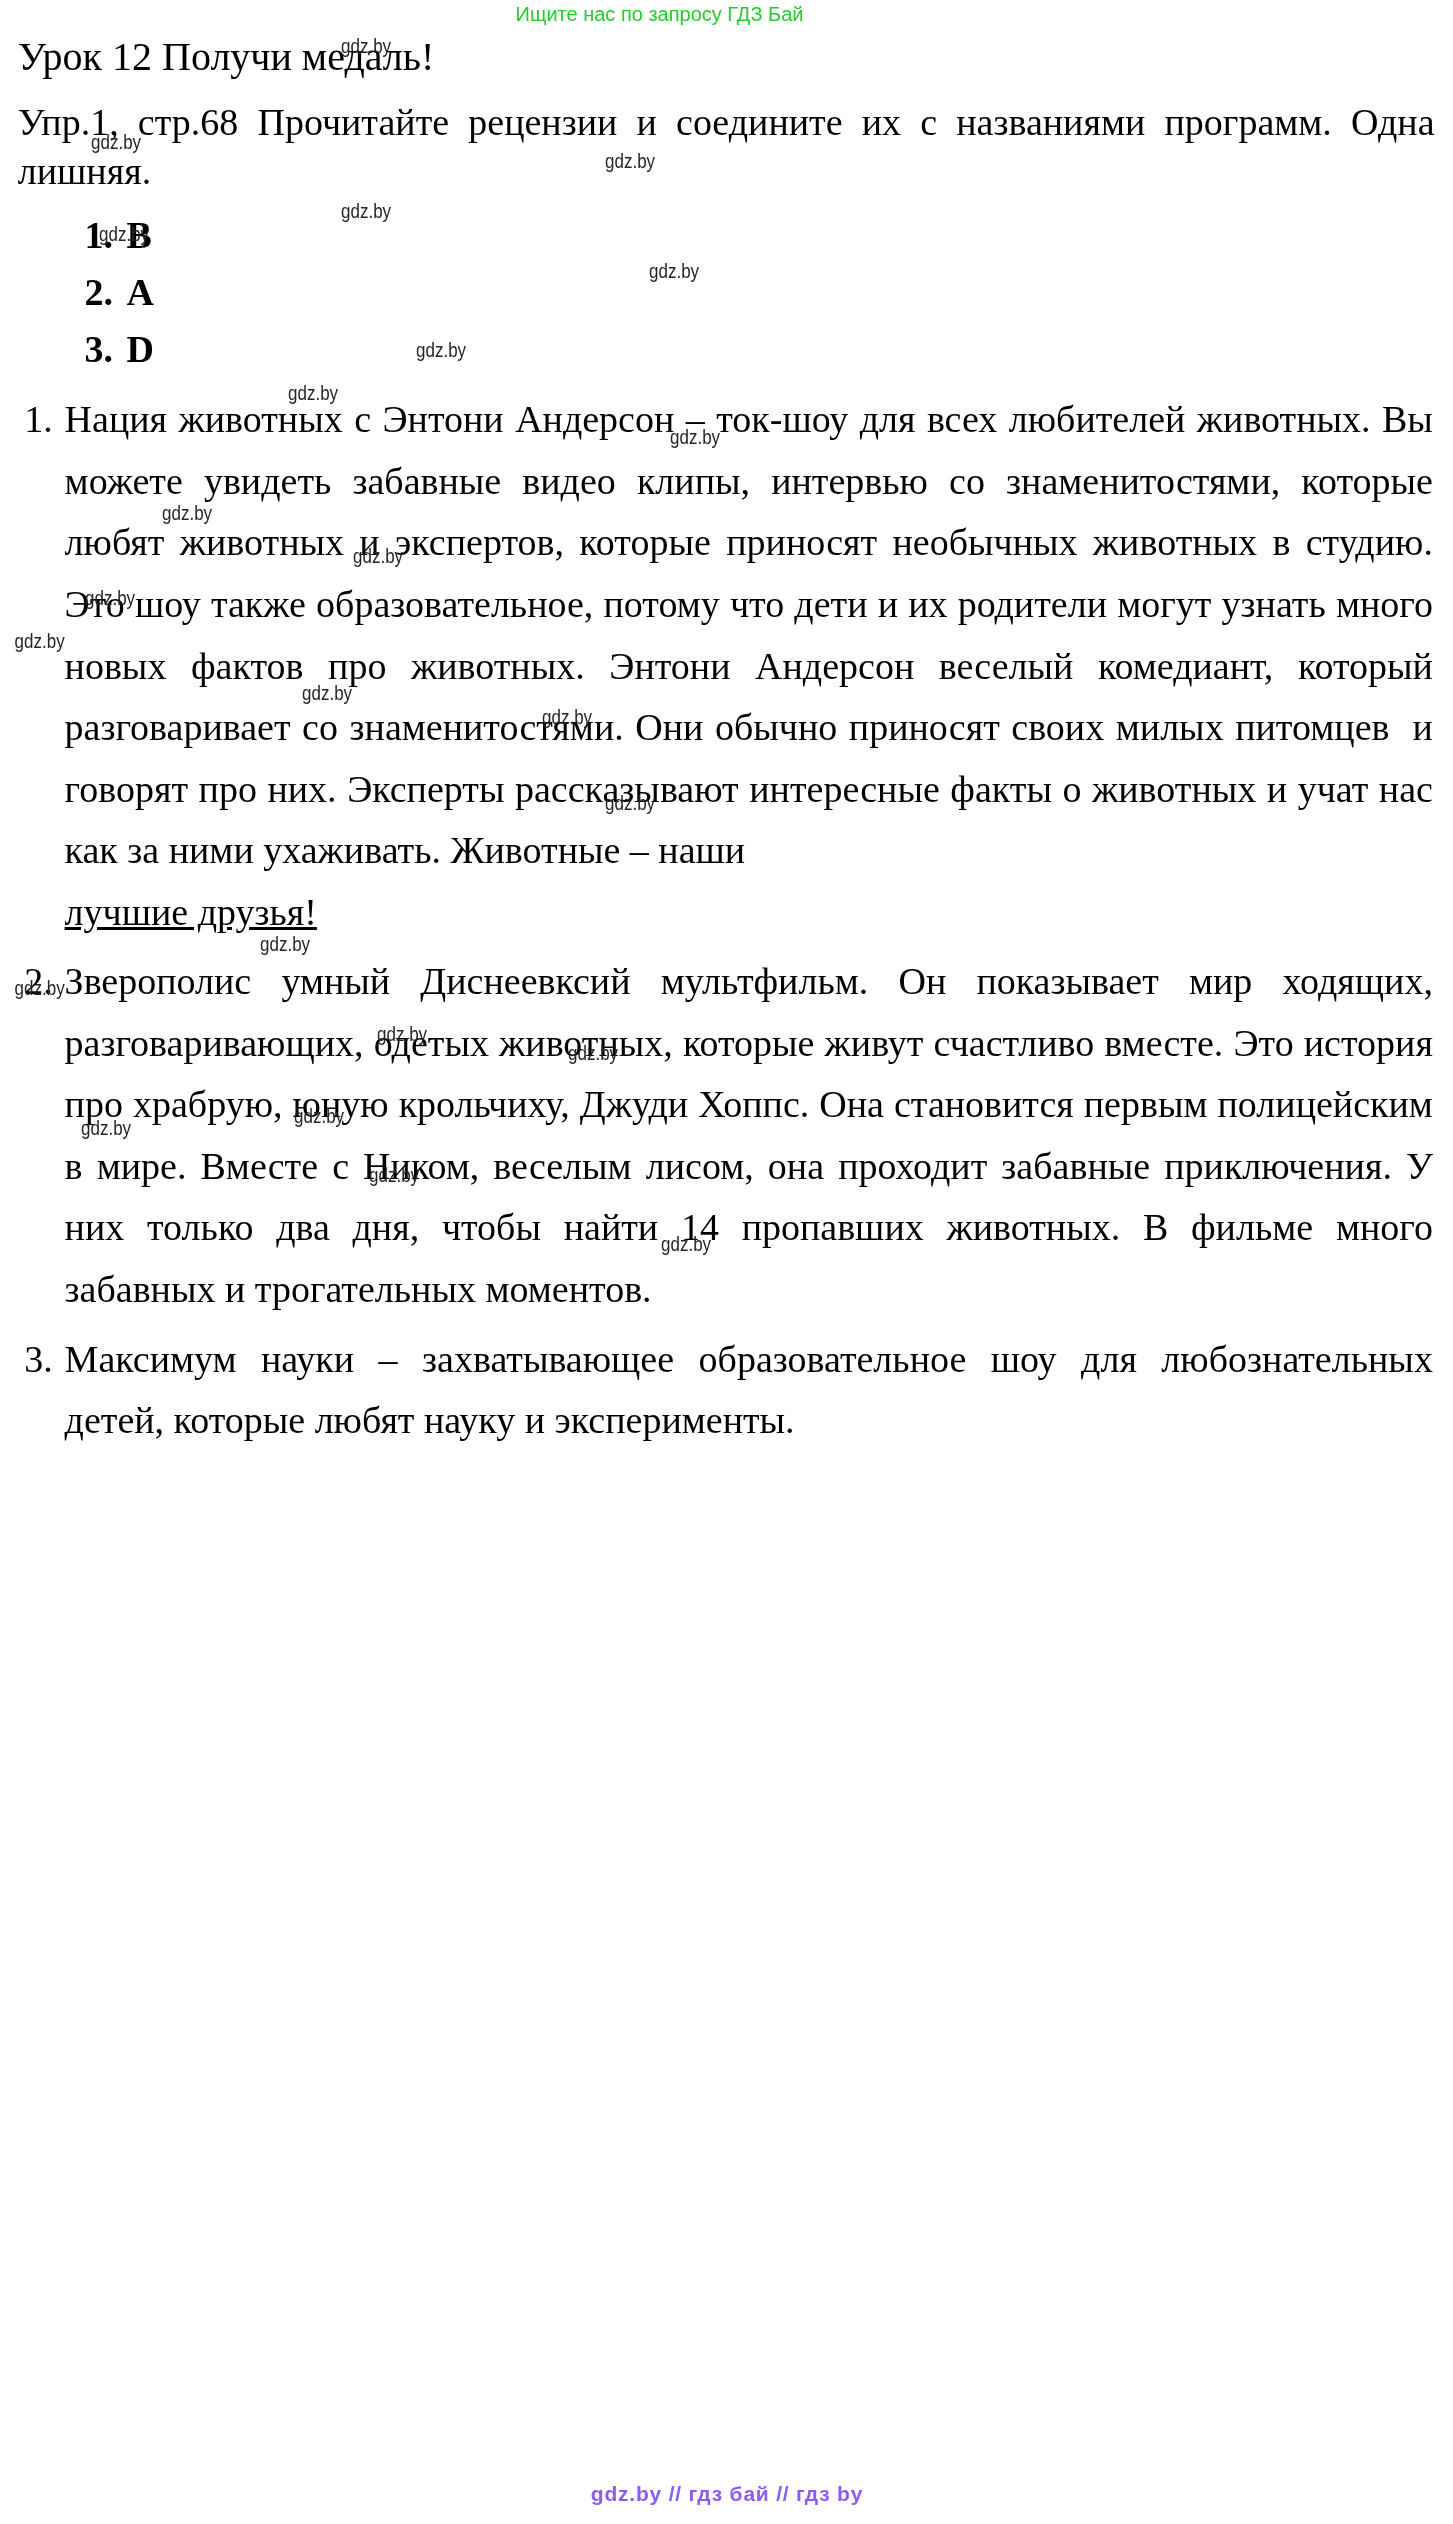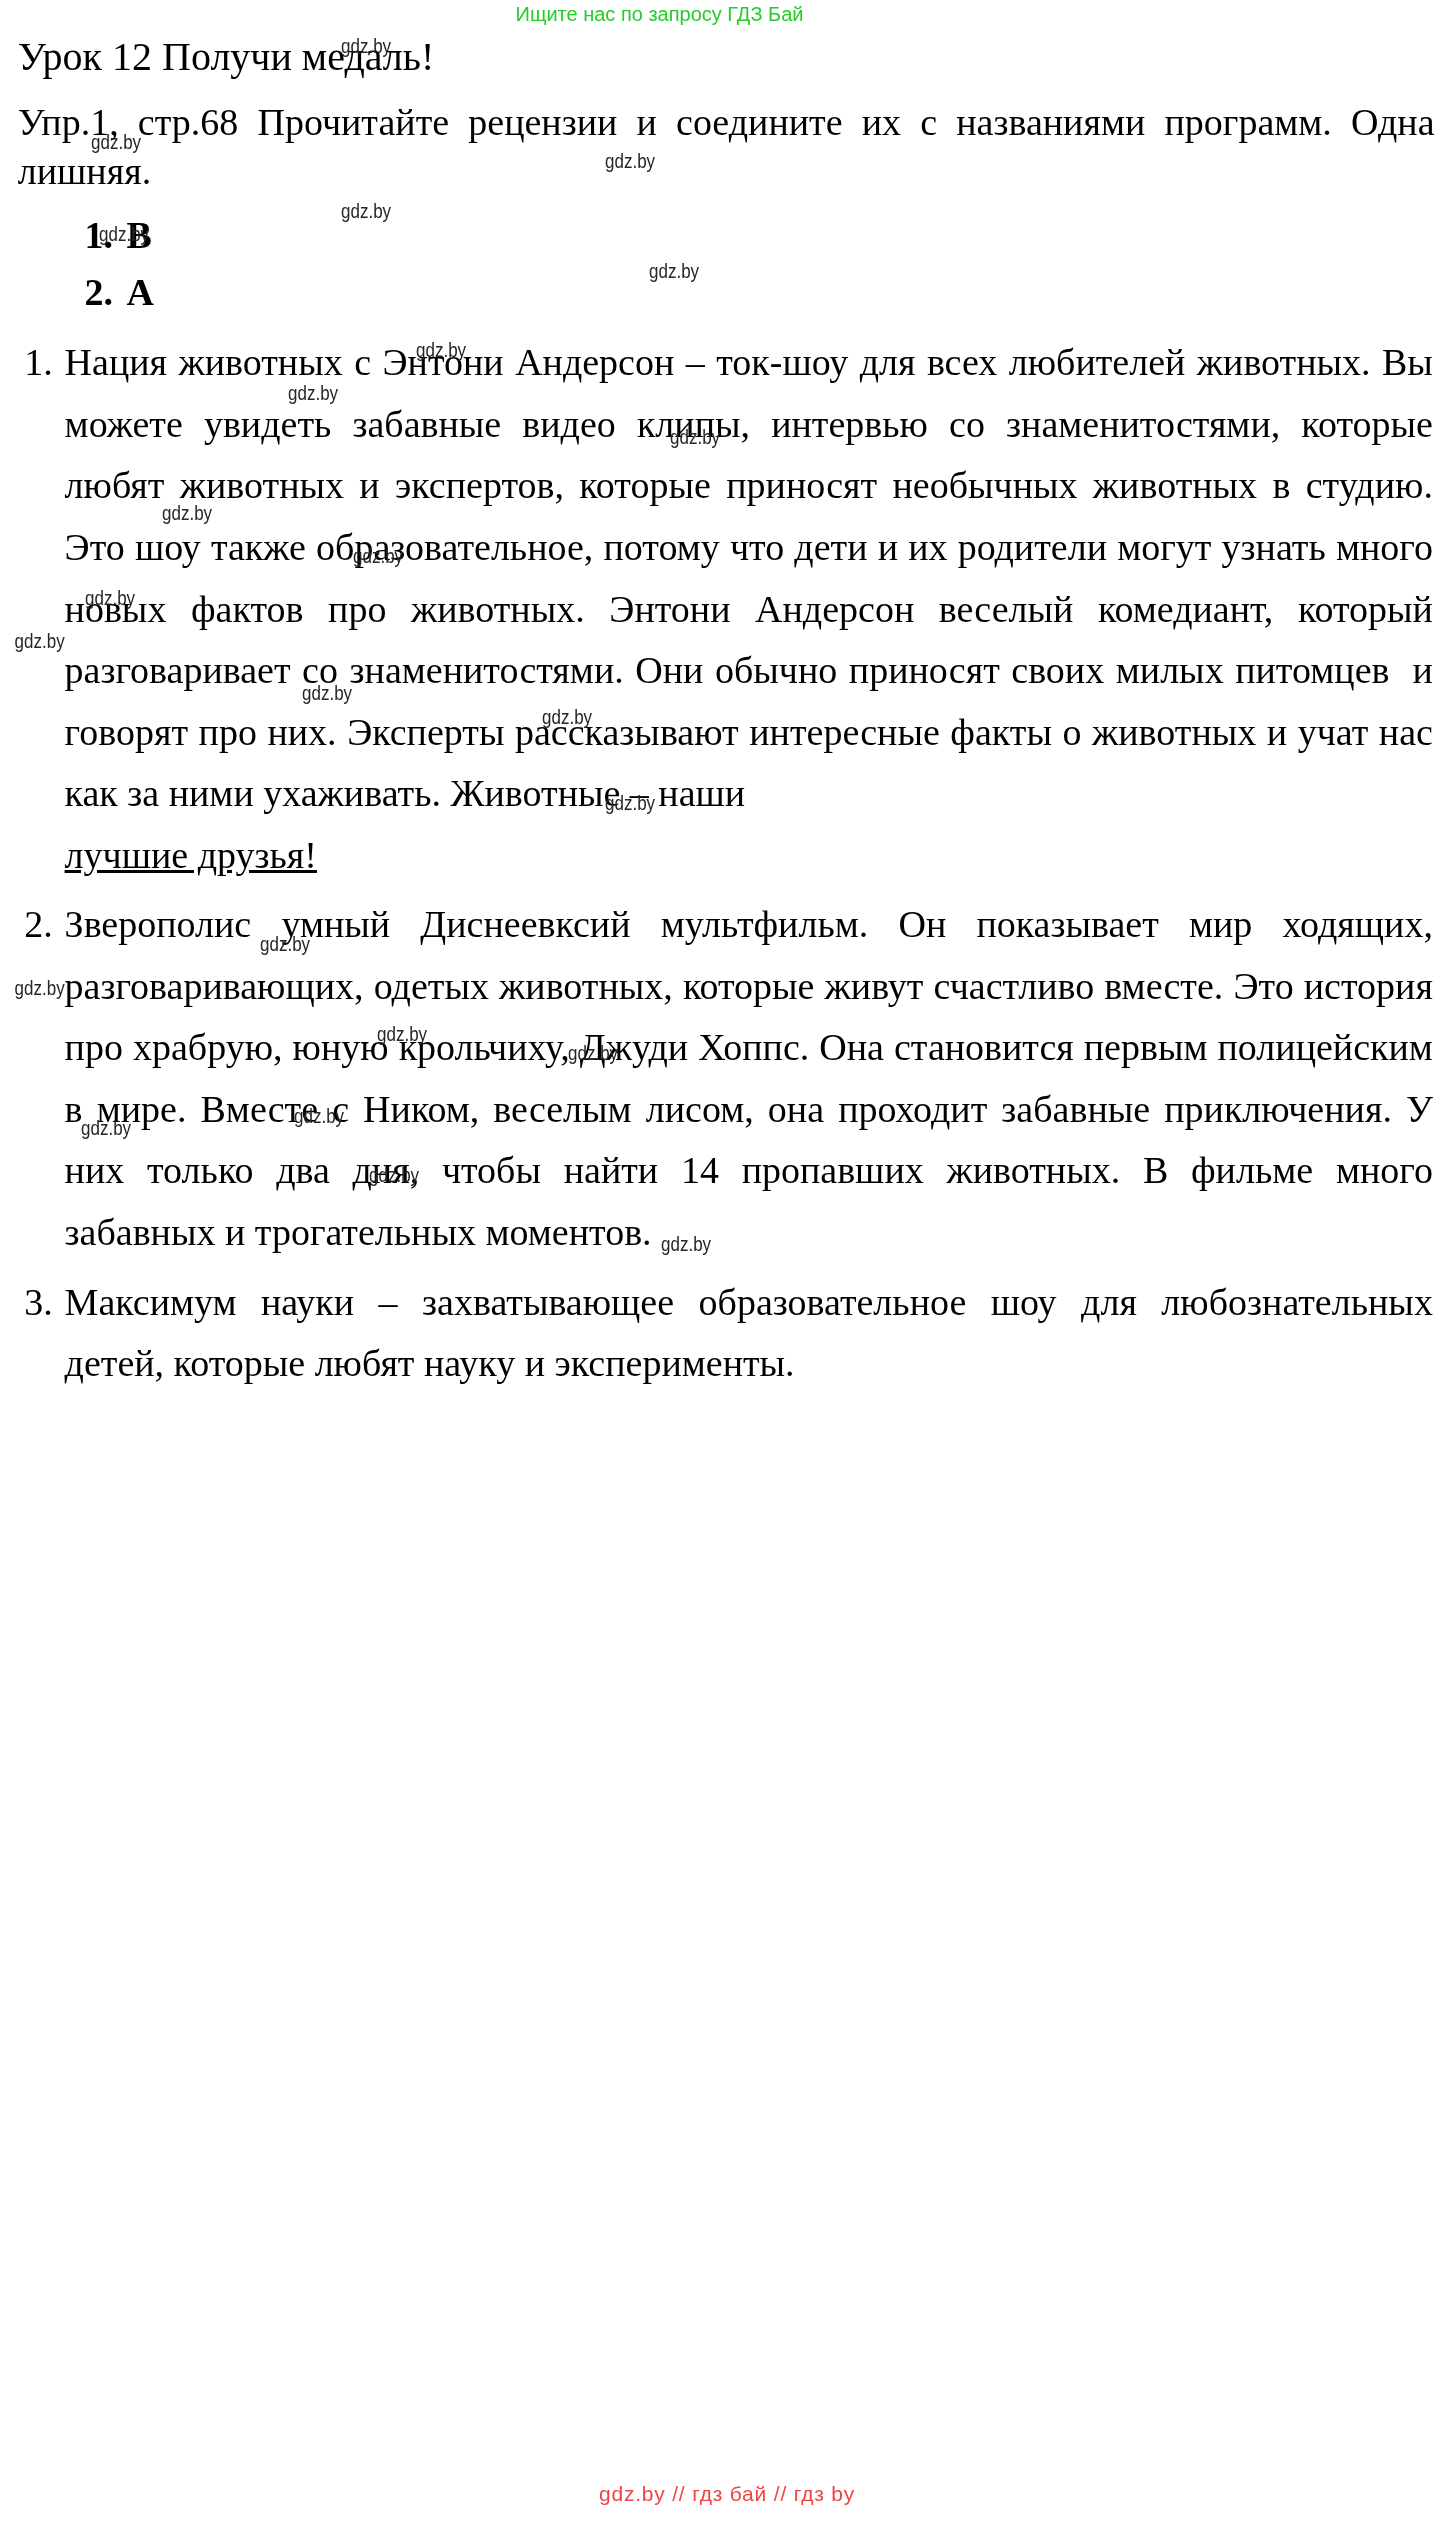--- a/index.html
+++ b/index.html
@@ -152,20 +152,23 @@
     <h1 class="lesson-title">Урок 12 Получи медаль!</h1>
 
     <p class="task-prompt">Упр.1, стр.68 Прочитайте рецензии и соедините их с названиями программ. Одна лишняя.</p>
 
     <ol class="answer-key">
       <li>
         <span class="num">1.</span><span>B</span>
       </li>
       <li>
         <span class="num">2.</span><span>A</span>
+      </li>
+      <li>
+        <span class="num">3.</span><span>D</span>
       </li>
     </ol>
 
     <ol class="reviews">
 
       <li class="review-item">
         <span class="marker">1.</span>
         <div class="review-text">Нация животных с Энтони Андерсон – ток-шоу для всех любителей животных. Вы можете увидеть забавные видео клипы, интервью со знаменитостями, которые любят животных и экспертов, которые приносят необычных животных в студию. Это шоу также образовательное, потому что дети и их родители могут узнать много новых фактов про животных. Энтони Андерсон веселый комедиант, который разговаривает со знаменитостями. Они обычно приносят своих милых питомцев  и говорят про них. Эксперты рассказывают интересные факты о животных и учат нас как за ними ухаживать. Животные – наши</div>
         <div class="review-text tail">лучшие друзья!</div>
       </li>
@@ -204,14 +207,14 @@
     <span class="wm" style="left: 260px; top: 934px;">gdz.by</span>
     <span class="wm" style="left: 14.6px; top: 978px;">gdz.by</span>
     <span class="wm" style="left: 377px; top: 1024px;">gdz.by</span>
     <span class="wm" style="left: 568px; top: 1043px;">gdz.by</span>
     <span class="wm" style="left: 294px; top: 1106px;">gdz.by</span>
     <span class="wm" style="left: 81px; top: 1118px;">gdz.by</span>
     <span class="wm" style="left: 369px; top: 1165px;">gdz.by</span>
     <span class="wm" style="left: 661px; top: 1234px;">gdz.by</span>
   </div>
 
-<div class="site-footer" style="color: #ef4444;">gdz.by  //  гдз бай  //  гдз by</div>
+<div class="site-footer" style="color: #8b5cf6; font-weight: bold;">gdz.by  //  гдз бай  //  гдз by</div>
 
 
 </body></html>

